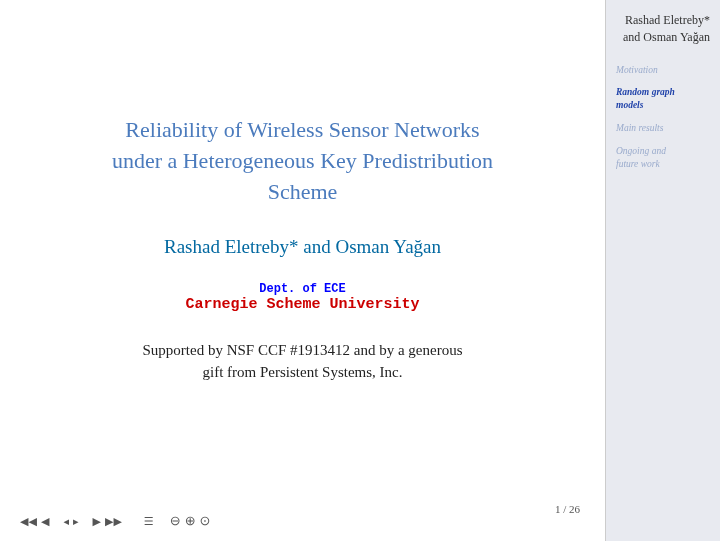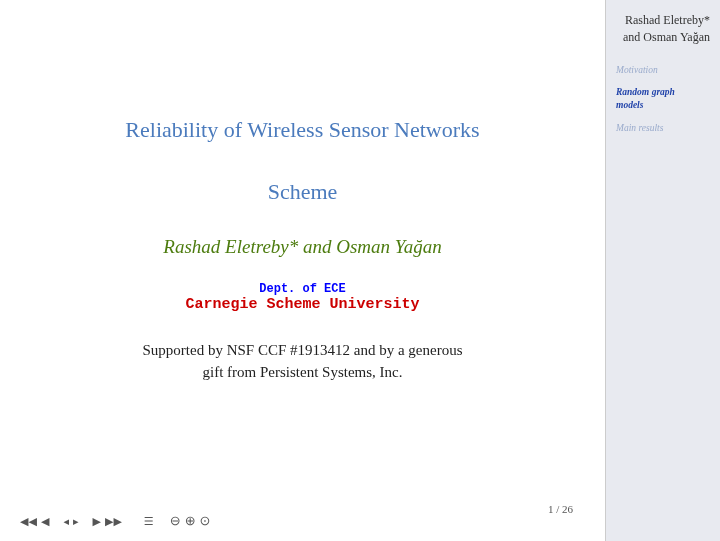--- a/index.html
+++ b/index.html
@@ -29,24 +29,23 @@
       font-size: 22px;
       text-align: center;
       line-height: 1.4;
       margin-bottom: 28px;
       font-weight: normal;
     }
 
     .authors {
       font-size: 19px;
       text-align: center;
-      color: #4d7c0f;
+      color: #0369a1;
       margin-bottom: 24px;
       font-weight: normal;
-      font-style: italic;
     }
 
     .dept {
       text-align: center;
       margin-bottom: 6px;
     }
 
     .dept-name {
       color: #00f;
       font-weight: bold;
@@ -96,21 +95,21 @@
     .nav-control-icon {
       font-size: 13px;
       color: #555;
       cursor: pointer;
     }
 
     .page-num {
       font-size: 11px;
       color: #555;
       position: absolute;
-      right: 32px;
+      right: 25px;
       bottom: 14px;
     }
 
     
     .sidebar {
       width: 115px;
       background: #e8eaf0;
       display: flex;
       flex-direction: column;
       padding: 12px 10px;
@@ -147,21 +146,21 @@
     .sidebar-item.dimmed {
       color: #9aabcc;
     }
   </style>
 </head>
 <body>
 
 <div class="main-content">
   <h1 class="title">
     <span>Reliability of Wireless Sensor Networks</span><br>
-    <br>
+    <span>under a Heterogeneous Key Predistribution</span><br>
     <span>Scheme</span>
   </h1>
 
   <p class="authors">
     <span>Rashad Eletreby* and Osman Yağan</span>
   </p>
 
   <div class="dept">
     <div class="dept-name">Dept. of ECE</div>
     <div class="university">Carnegie Scheme University</div>
@@ -196,14 +195,15 @@
 
 <div class="sidebar">
   <div class="sidebar-author">
     <span>Rashad Eletreby*</span><br>
     <span>and Osman Yağan</span>
   </div>
   <div class="sidebar-nav">
     <div class="sidebar-item dimmed">Motivation</div>
     <div class="sidebar-item active">Random graph<br>models</div>
     <div class="sidebar-item dimmed">Main results</div>
+    <div class="sidebar-item dimmed">Ongoing and<br>future work</div>
   </div>
 </div>
 
 </body></html>

